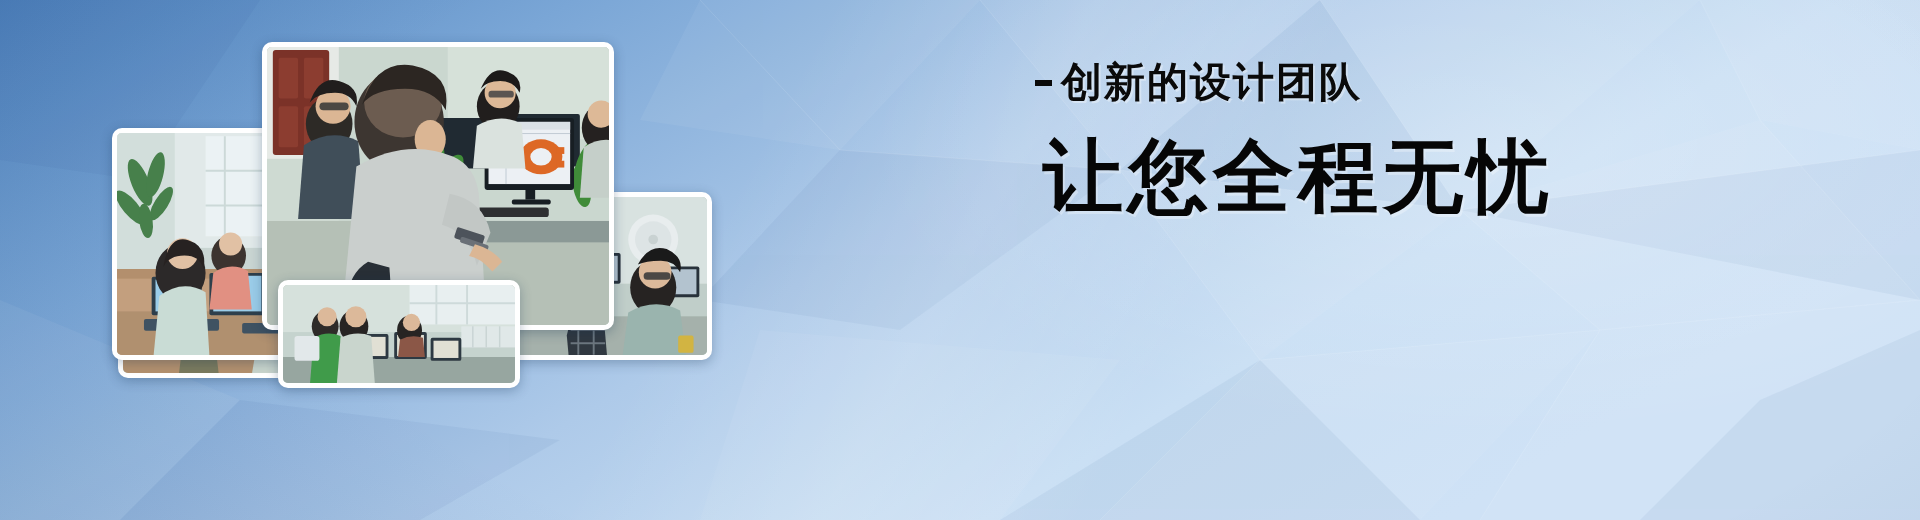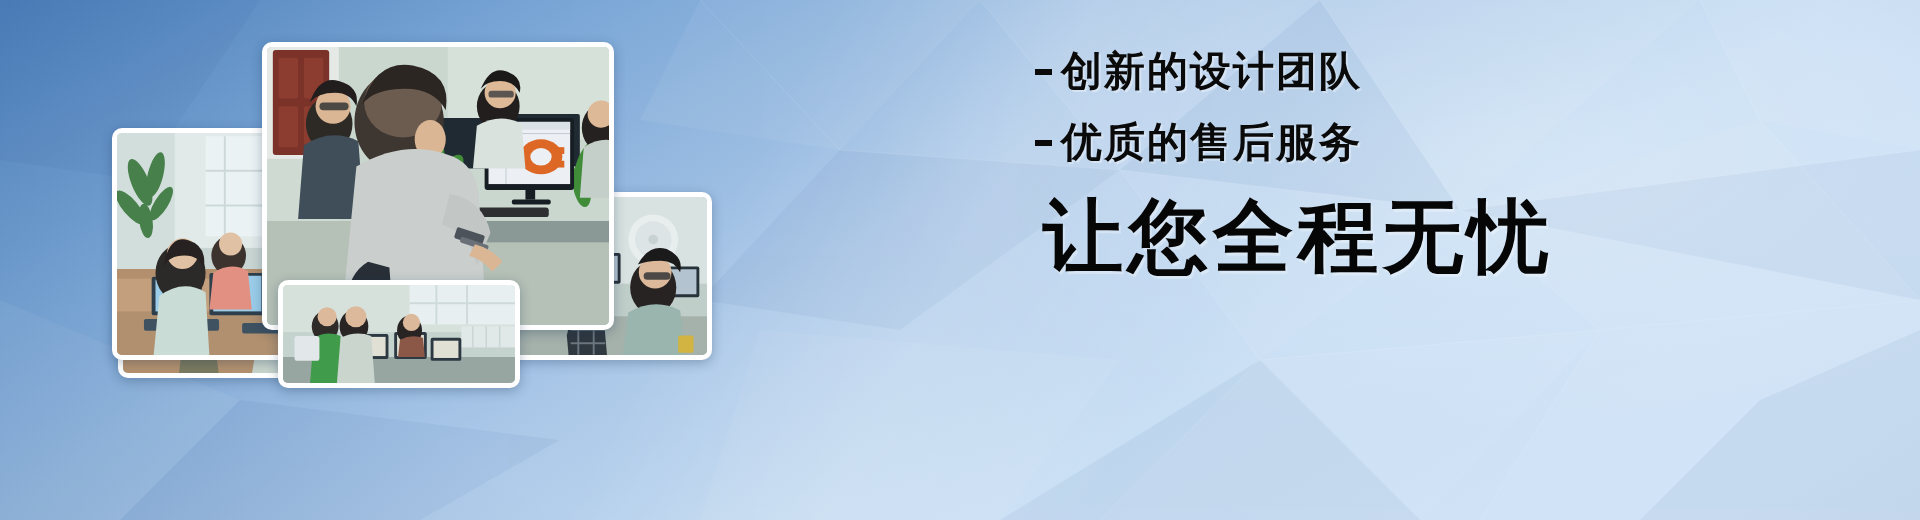--- a/index.html
+++ b/index.html
@@ -81,21 +81,21 @@
   .p-left   { left: 112px; top: 128px;  width: 268px; height: 232px; z-index: 2; }
   .p-bottomleft { left: 118px; top: 268px; width: 248px; height: 110px; z-index: 1; }
   .p-center { left: 262px; top: 42px;   width: 352px; height: 288px; z-index: 4; }
   .p-bottom { left: 278px; top: 280px;  width: 242px; height: 108px; z-index: 5; }
   .p-right  { left: 460px; top: 192px;  width: 252px; height: 168px; z-index: 3; }
 
   
   .copy {
     position: absolute;
     left: 1035px;
-    top: 51px;
+    top: 62px;
     width: 640px;
     z-index: 10;
   }
   .bullets { margin: 0; padding: 0; list-style: none; }
   .bullet {
     display: flex;
     align-items: center;
     color: #0a0a0a;
     font-size: 41px;
     font-weight: bold;
@@ -494,21 +494,17 @@
       </div>
     </div>
   </div>
 
   <div class="copy">
     <ul class="bullets">
       <li class="bullet">
         <span class="dash"></span>
         <span>创新的设计团队</span>
       </li>
-      <li class="bullet">
-        <span class="dash"></span>
-        <span>优质的售后服务</span>
-      </li>
     </ul>
     <div class="headline">让您全程无忧</div>
   </div>
 
 </div>
 
 </body></html>

